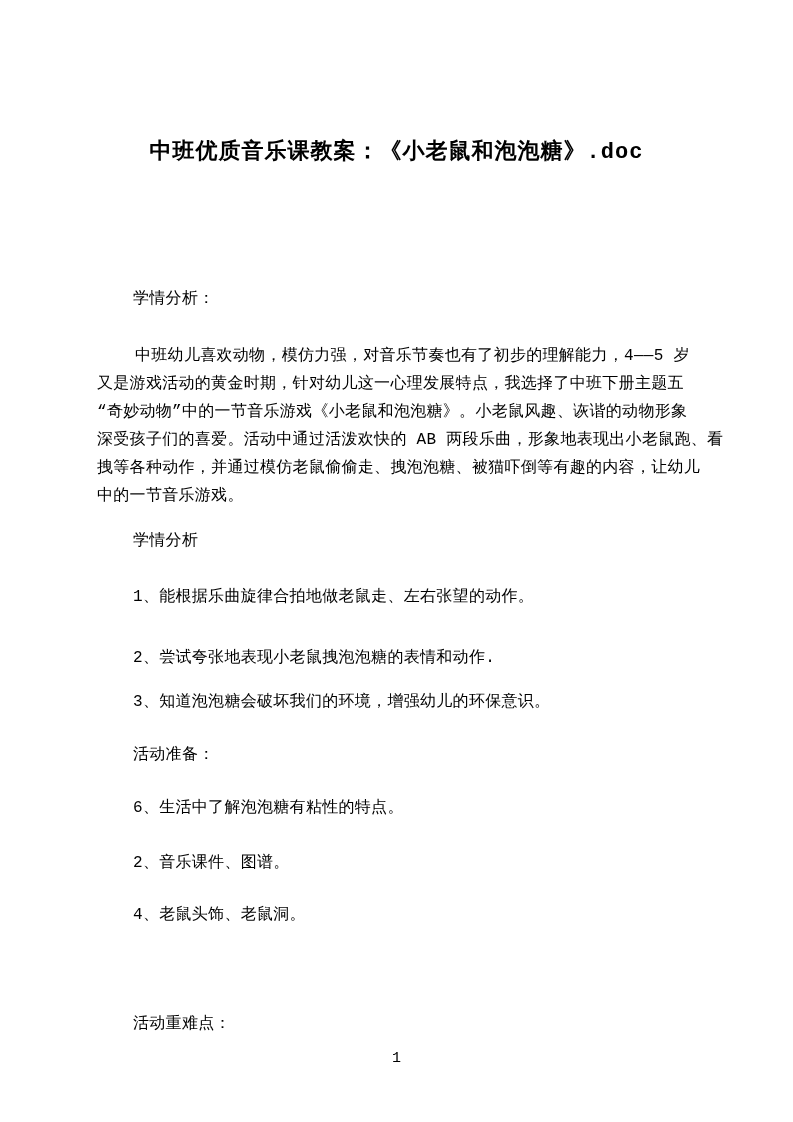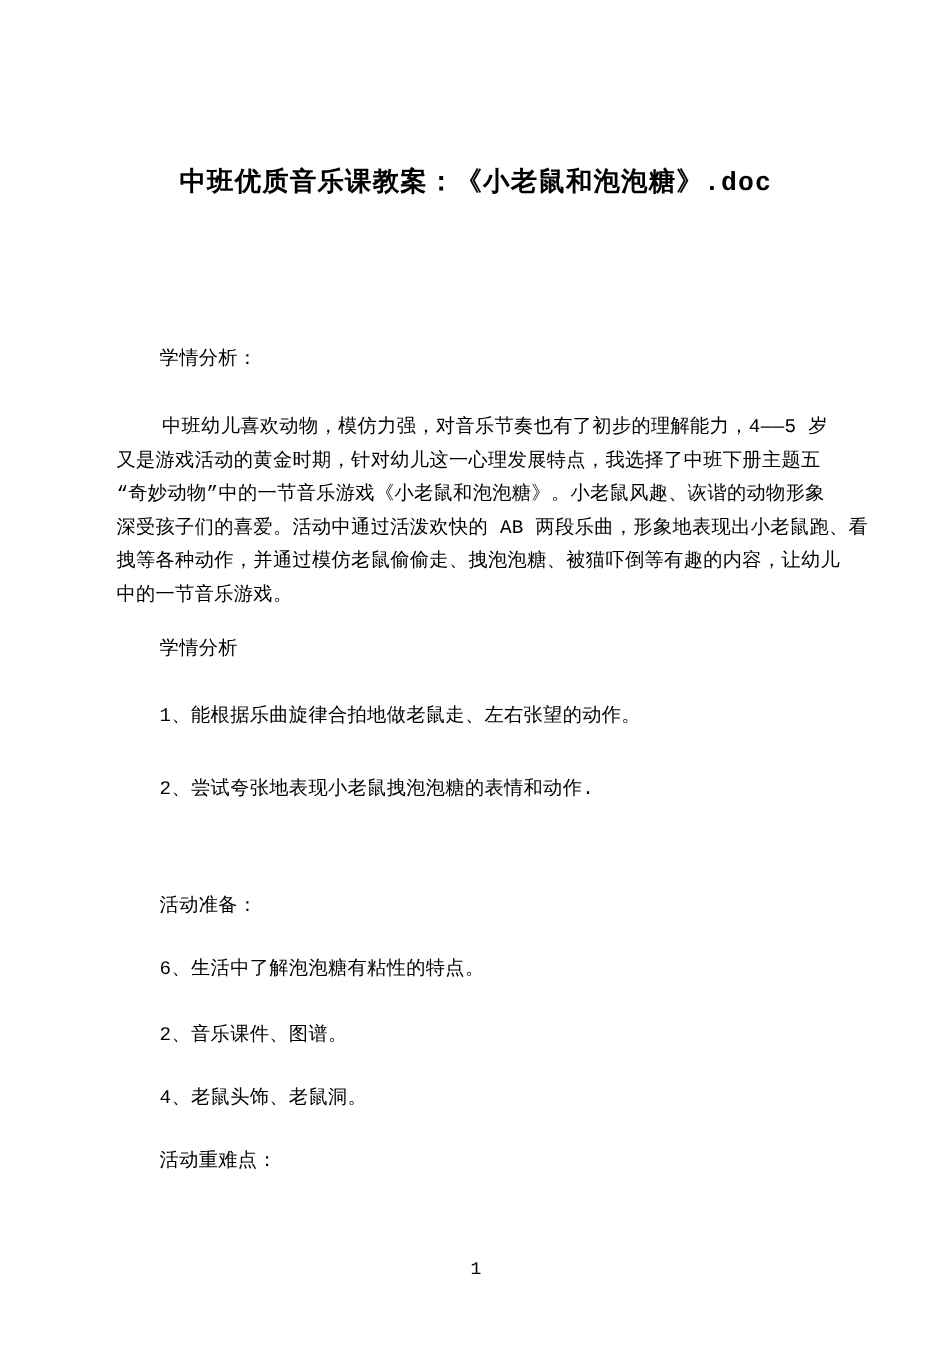--- a/index.html
+++ b/index.html
@@ -50,21 +50,21 @@
 
   .pos-analysis { top: 285px; }
   .pos-goals-h  { top: 527px; }
   .pos-goal-1   { top: 583px; }
   .pos-goal-2   { top: 632px; margin-top: 12px; }
   .pos-goal-3   { top: 688px; }
   .pos-prep-h   { top: 741px; }
   .pos-prep-1   { top: 794px; }
   .pos-prep-2   { top: 849px; }
   .pos-prep-3   { top: 901px; }
-  .pos-key-h    { top: 954px; text-align: center; }
+  .pos-key-h    { top: 1010px; text-align: center; }
 
   .pagenum {
     position: absolute;
     top: 1048px;
     left: 0;
     width: 793px;
     text-align: center;
     font-size: 15px;
     line-height: 22px;
   }
@@ -84,20 +84,21 @@
     <div class="pline">“奇妙动物”中的一节音乐游戏《小老鼠和泡泡糖》。小老鼠风趣、诙谐的动物形象</div>
     <div class="pline">深受孩子们的喜爱。活动中通过活泼欢快的 AB 两段乐曲，形象地表现出小老鼠跑、看</div>
     <div class="pline">拽等各种动作，并通过模仿老鼠偷偷走、拽泡泡糖、被猫吓倒等有趣的内容，让幼儿</div>
     <div class="pline">中的一节音乐游戏。</div>
   </div>
 
   <div class="h pos-goals-h">学情分析</div>
 
   <div class="item pos-goal-1">1、能根据乐曲旋律合拍地做老鼠走、左右张望的动作。</div>
   <div class="item pos-goal-2">2、尝试夸张地表现小老鼠拽泡泡糖的表情和动作.</div>
+  <div class="item pos-goal-3">3、知道泡泡糖会破坏我们的环境，增强幼儿的环保意识。</div>
 
   <div class="h pos-prep-h">活动准备：</div>
 
   <div class="item pos-prep-1">6、生活中了解泡泡糖有粘性的特点。</div>
   <div class="item pos-prep-2">2、音乐课件、图谱。</div>
   <div class="item pos-prep-3">4、老鼠头饰、老鼠洞。</div>
 
   <div class="h pos-key-h">活动重难点：</div>
 
   <div class="pagenum">1</div>

